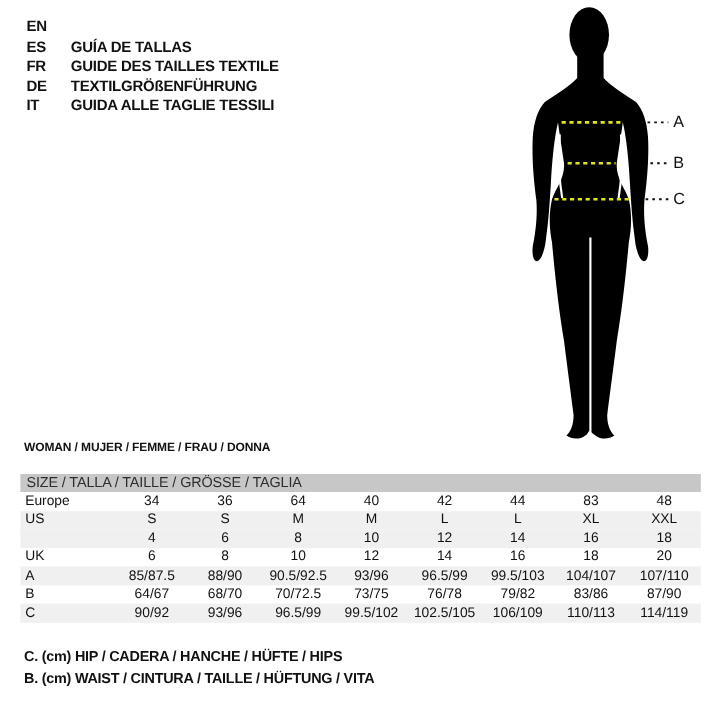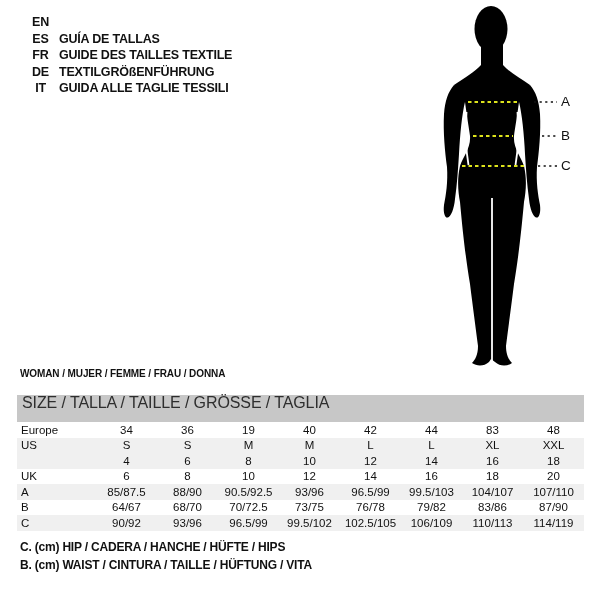--- a/index.html
+++ b/index.html
@@ -4,40 +4,40 @@
 <style>
   html,body { margin:0; padding:0; }
   body {
     width:600px; height:600px; background:#ffffff;
     font-family:"Liberation Sans", sans-serif; color:#111;
     -webkit-font-smoothing:antialiased;
   }
   .canvas { position:relative; width:600px; height:600px; overflow:hidden; background:#fff; }
 
   
-  .lang-block { position:absolute; left:22px; top:14px;text-align:center; }
+  .lang-block { position:absolute; left:22px; top:14px; }
   .lang-row { display:flex; height:16.5px; align-items:center;
               font-weight:bold; font-size:12.5px; letter-spacing:-0.2px; white-space:nowrap; }
   .lang-code { width:37px; }
 
   
   .figure-svg { position:absolute; left:420px; top:2px; width:180px; height:378px; }
   .measure-label { position:absolute; font-size:13.5px; font-weight:400; color:#111; }
   .measure-label.a { left:561px; top:94px; }
   .measure-label.b { left:561px; top:128px; }
   .measure-label.c { left:561px; top:158px; }
 
   
   .gender-heading { position:absolute; left:20px; top:368px;
                     font-weight:bold; font-size:10px; letter-spacing:-0.1px; white-space:nowrap; }
 
   
   .size-table { position:absolute; left:17px; top:395px; width:567px; font-size:11.5px; }
-  .size-table-header { height:27px; line-height:15px; background:var(--table-header-bg,#c7c7c7);
-                       padding-left:5px; font-size:16px; color:#2e2e2e; letter-spacing:-0.1px; }
+  .size-table-header { height:15px; line-height:15px; background:var(--table-header-bg,#c7c7c7);
+                       padding-left:5px; font-size:12px; color:#2e2e2e; letter-spacing:-0.1px; }
   .size-row { display:flex; height:15.5px; align-items:center; background:#fff; }
   .size-row.shaded { background:var(--row-shade,#f0f0f0); }
   .row-label { width:79px; padding-left:4px; box-sizing:border-box; }
   .size-cell { width:61px; text-align:center; }
 
   
   .legend-block { position:absolute; left:20px; top:539px; }
   .legend-line { height:17.5px; line-height:17.5px; font-weight:bold; font-size:12px;
                  letter-spacing:-0.2px; white-space:nowrap; }
 </style>
@@ -133,21 +133,21 @@
 
   <div class="gender-heading">WOMAN / MUJER / FEMME / FRAU / DONNA</div>
 
   <div class="size-table">
     <div class="size-table-header">SIZE / TALLA / TAILLE / GRÖSSE / TAGLIA</div>
 
     <div class="size-row">
       <span class="row-label">Europe</span>
       <span class="size-cell">34</span>
       <span class="size-cell">36</span>
-      <span class="size-cell">19</span>
+      <span class="size-cell">64</span>
       <span class="size-cell">40</span>
       <span class="size-cell">42</span>
       <span class="size-cell">44</span>
       <span class="size-cell">83</span>
       <span class="size-cell">48</span>
     </div>
 
     <div class="size-row shaded">
       <span class="row-label">US</span>
       <span class="size-cell">S</span>

